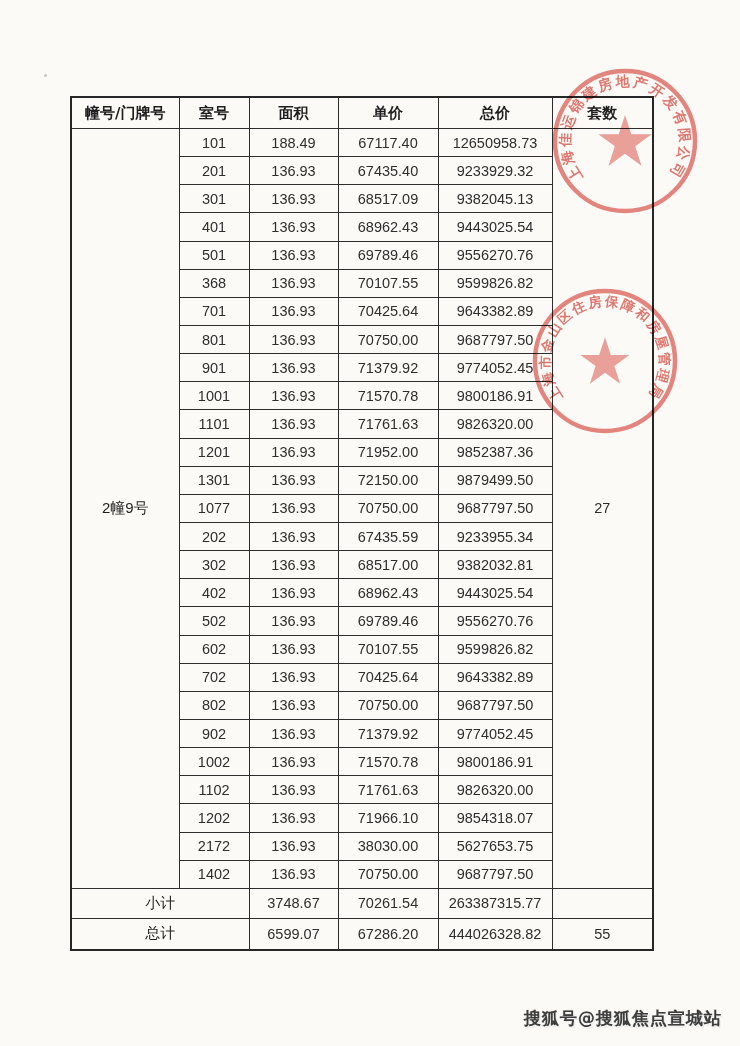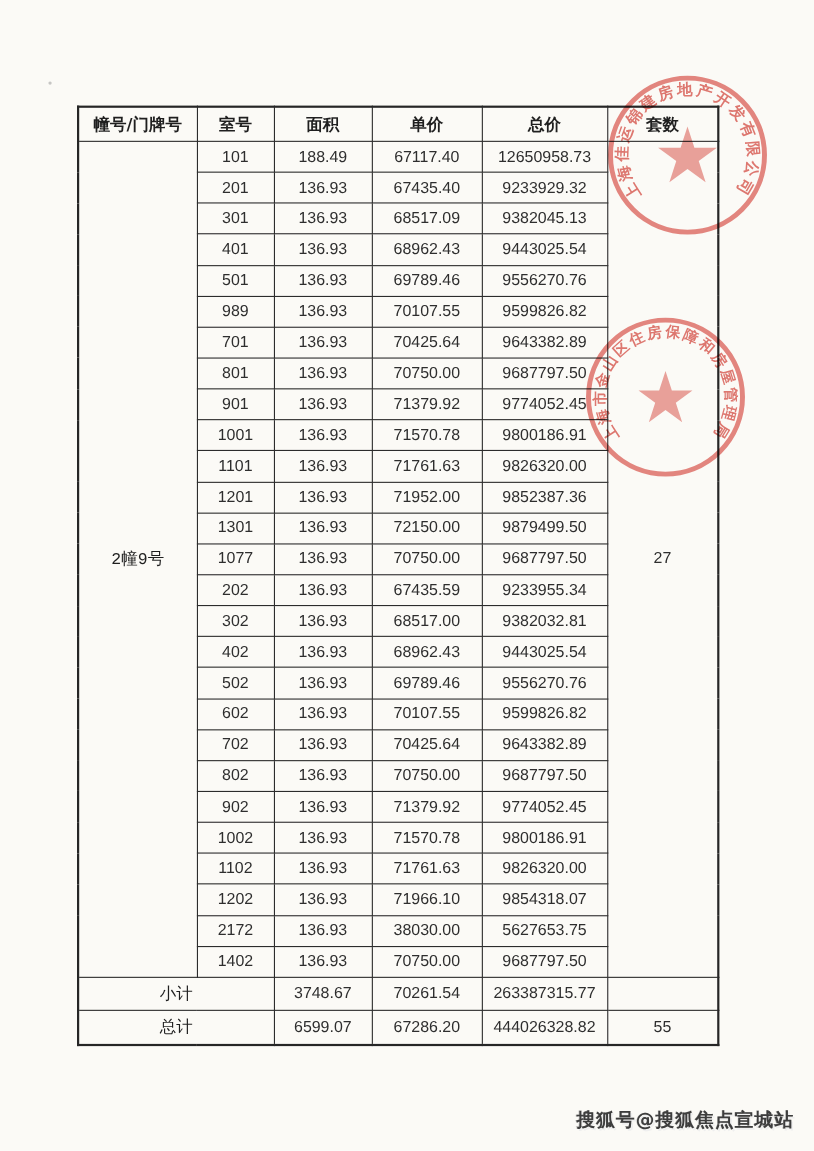--- a/index.html
+++ b/index.html
@@ -25,21 +25,21 @@
   .price-table thead th{
     height:30px;font-size:15px;font-weight:600;color:#1f1f1f;
     font-family:"DejaVu Serif","Liberation Serif",serif;
   }
   .price-table td.num{
     font-family:"Liberation Sans",sans-serif;
     font-size:14.5px;color:#2e2e2e;
   }
   .price-table tr.data-row td{height:27.15px;}
   .price-table td.cjk{
-    font-family:Liberation Mono, monospace;
+    font-family:Liberation Sans, sans-serif;
     font-size:15px;color:#1f1f1f;font-weight:500;
   }
   .price-table tr.subtotal-row td{height:29px;}
   .price-table tr.total-row td{height:30px;}
 
   .stamp{position:absolute;mix-blend-mode:multiply;opacity:.85;}
   .stamp .ring{fill:none;stroke:#e2736d;stroke-width:4.5;}
   .stamp .star{fill:#e2736d;fill-opacity:.78;}
   .stamp .seal-text{
     fill:#dc615a;font-weight:600;
@@ -110,21 +110,21 @@
           <td class="num">68962.43</td>
           <td class="num">9443025.54</td>
         </tr>
         <tr class="data-row">
           <td class="num">501</td>
           <td class="num">136.93</td>
           <td class="num">69789.46</td>
           <td class="num">9556270.76</td>
         </tr>
         <tr class="data-row">
-          <td class="num">989</td>
+          <td class="num">368</td>
           <td class="num">136.93</td>
           <td class="num">70107.55</td>
           <td class="num">9599826.82</td>
         </tr>
         <tr class="data-row">
           <td class="num">701</td>
           <td class="num">136.93</td>
           <td class="num">70425.64</td>
           <td class="num">9643382.89</td>
         </tr>

